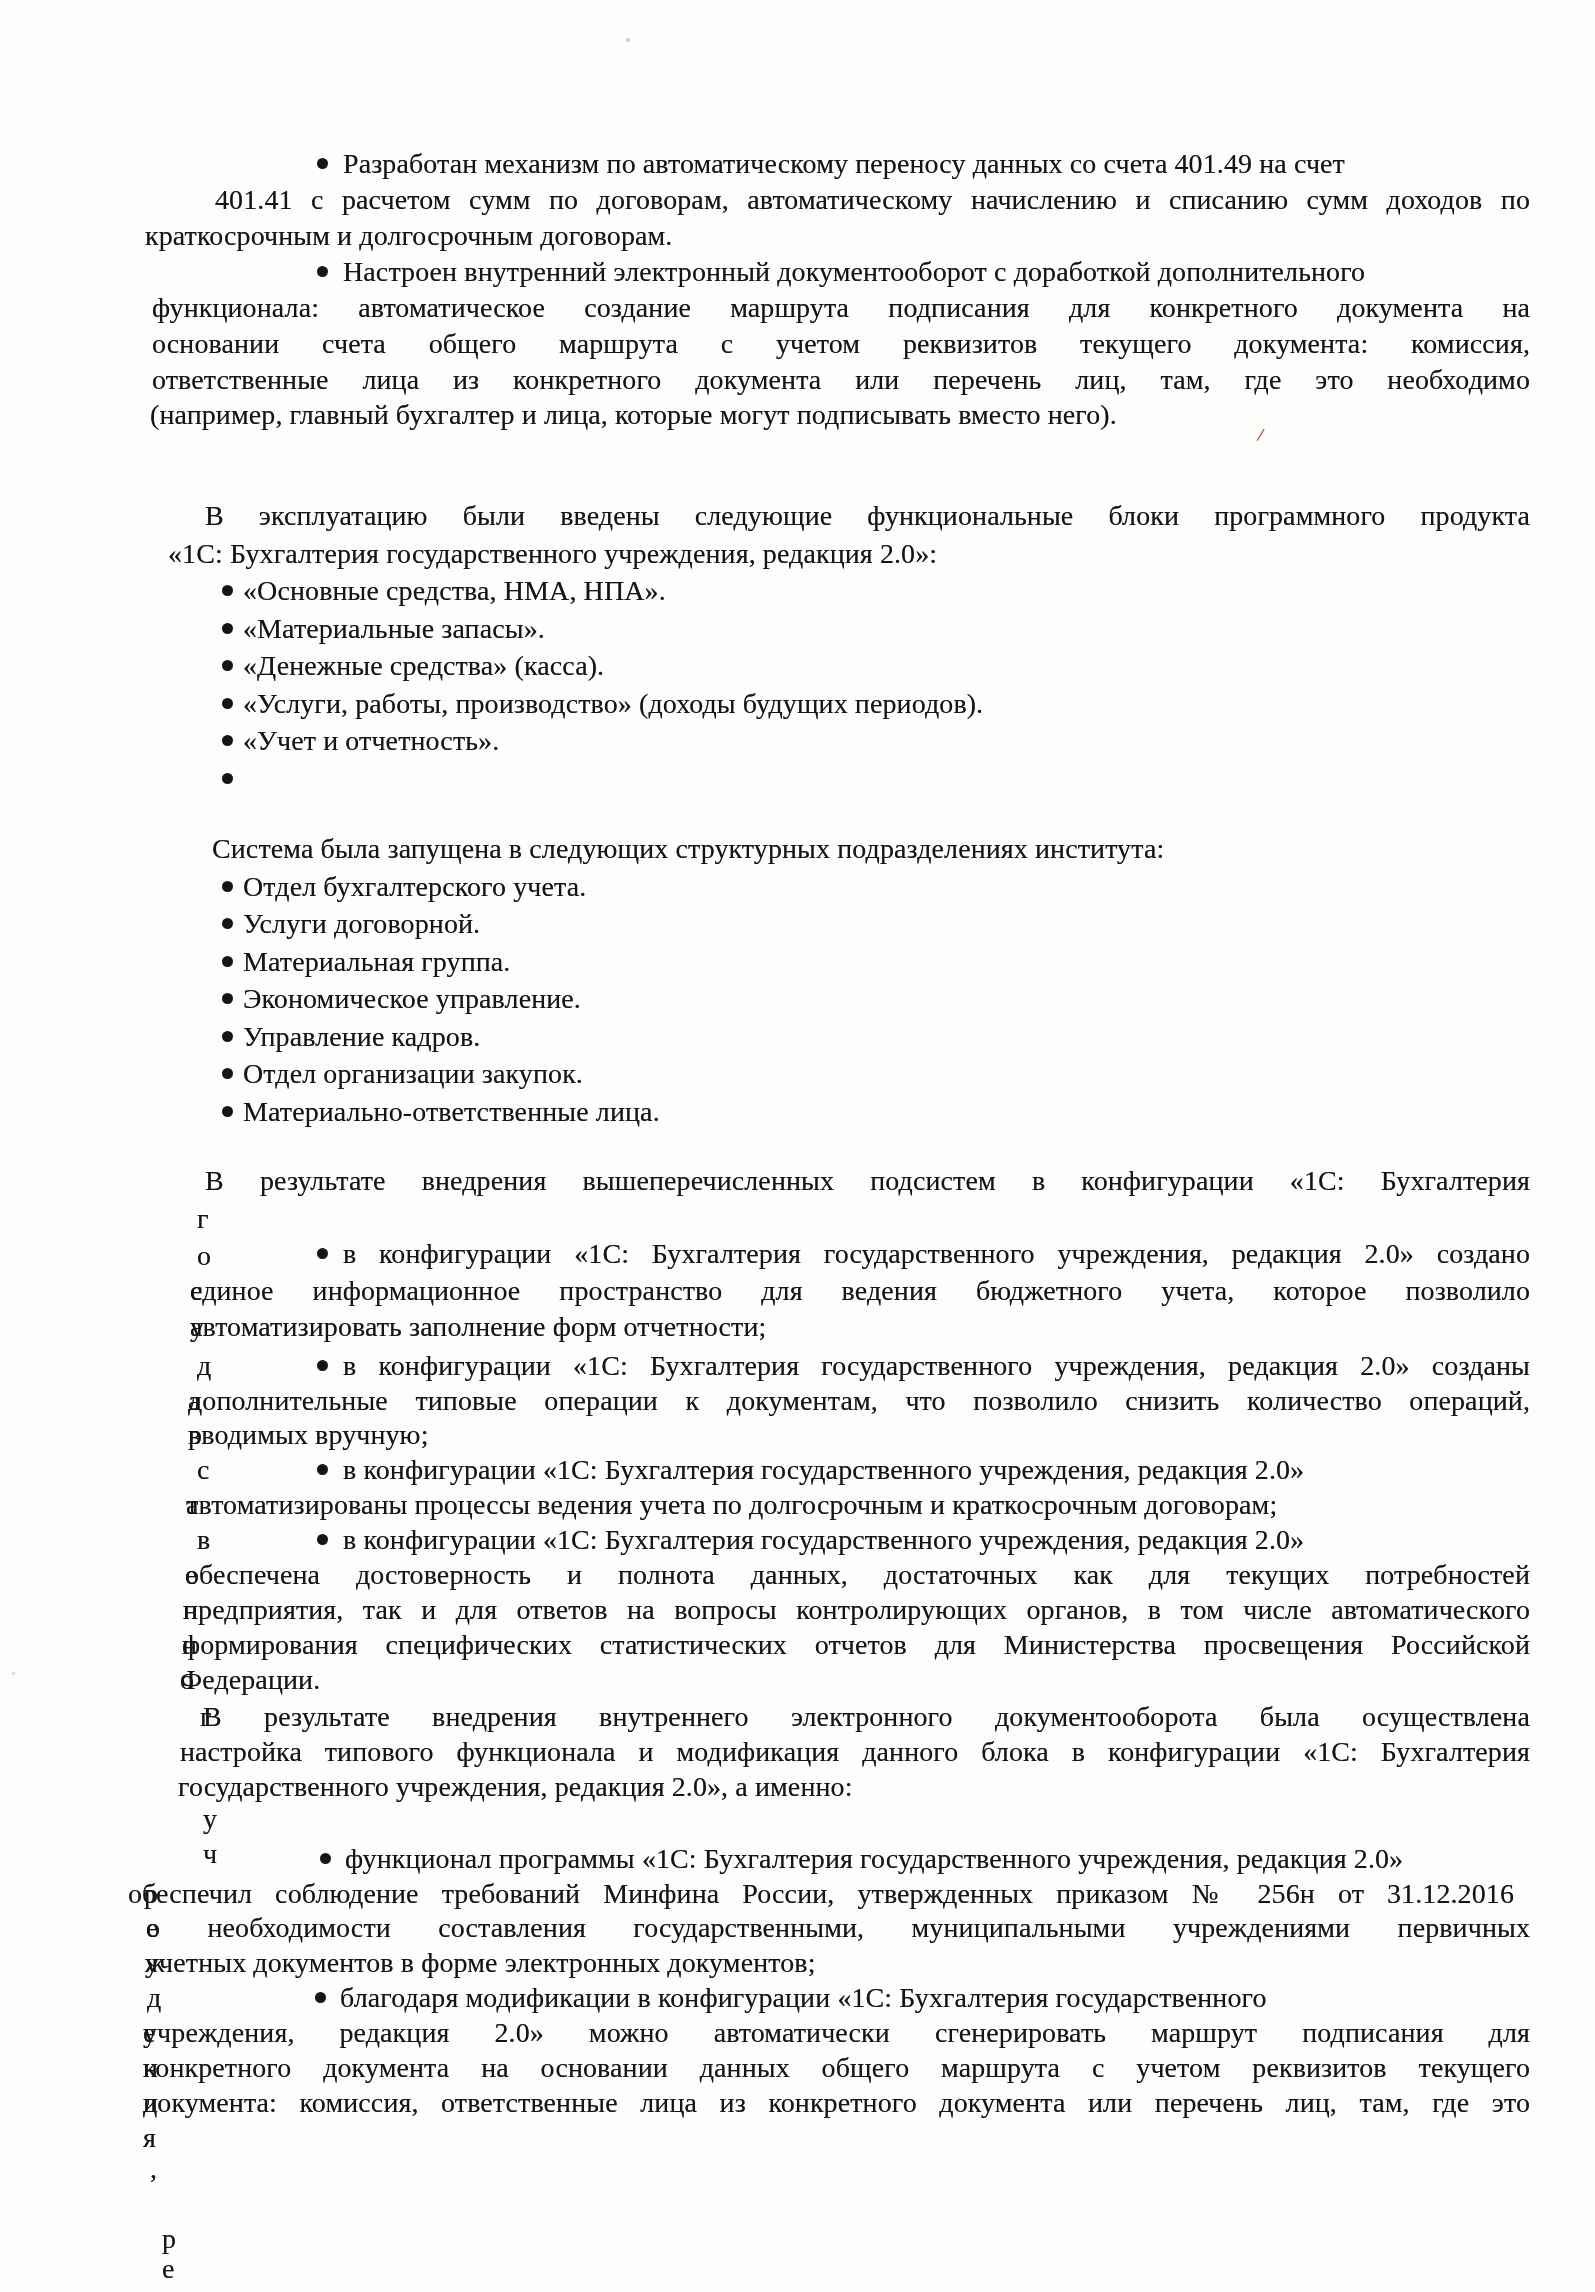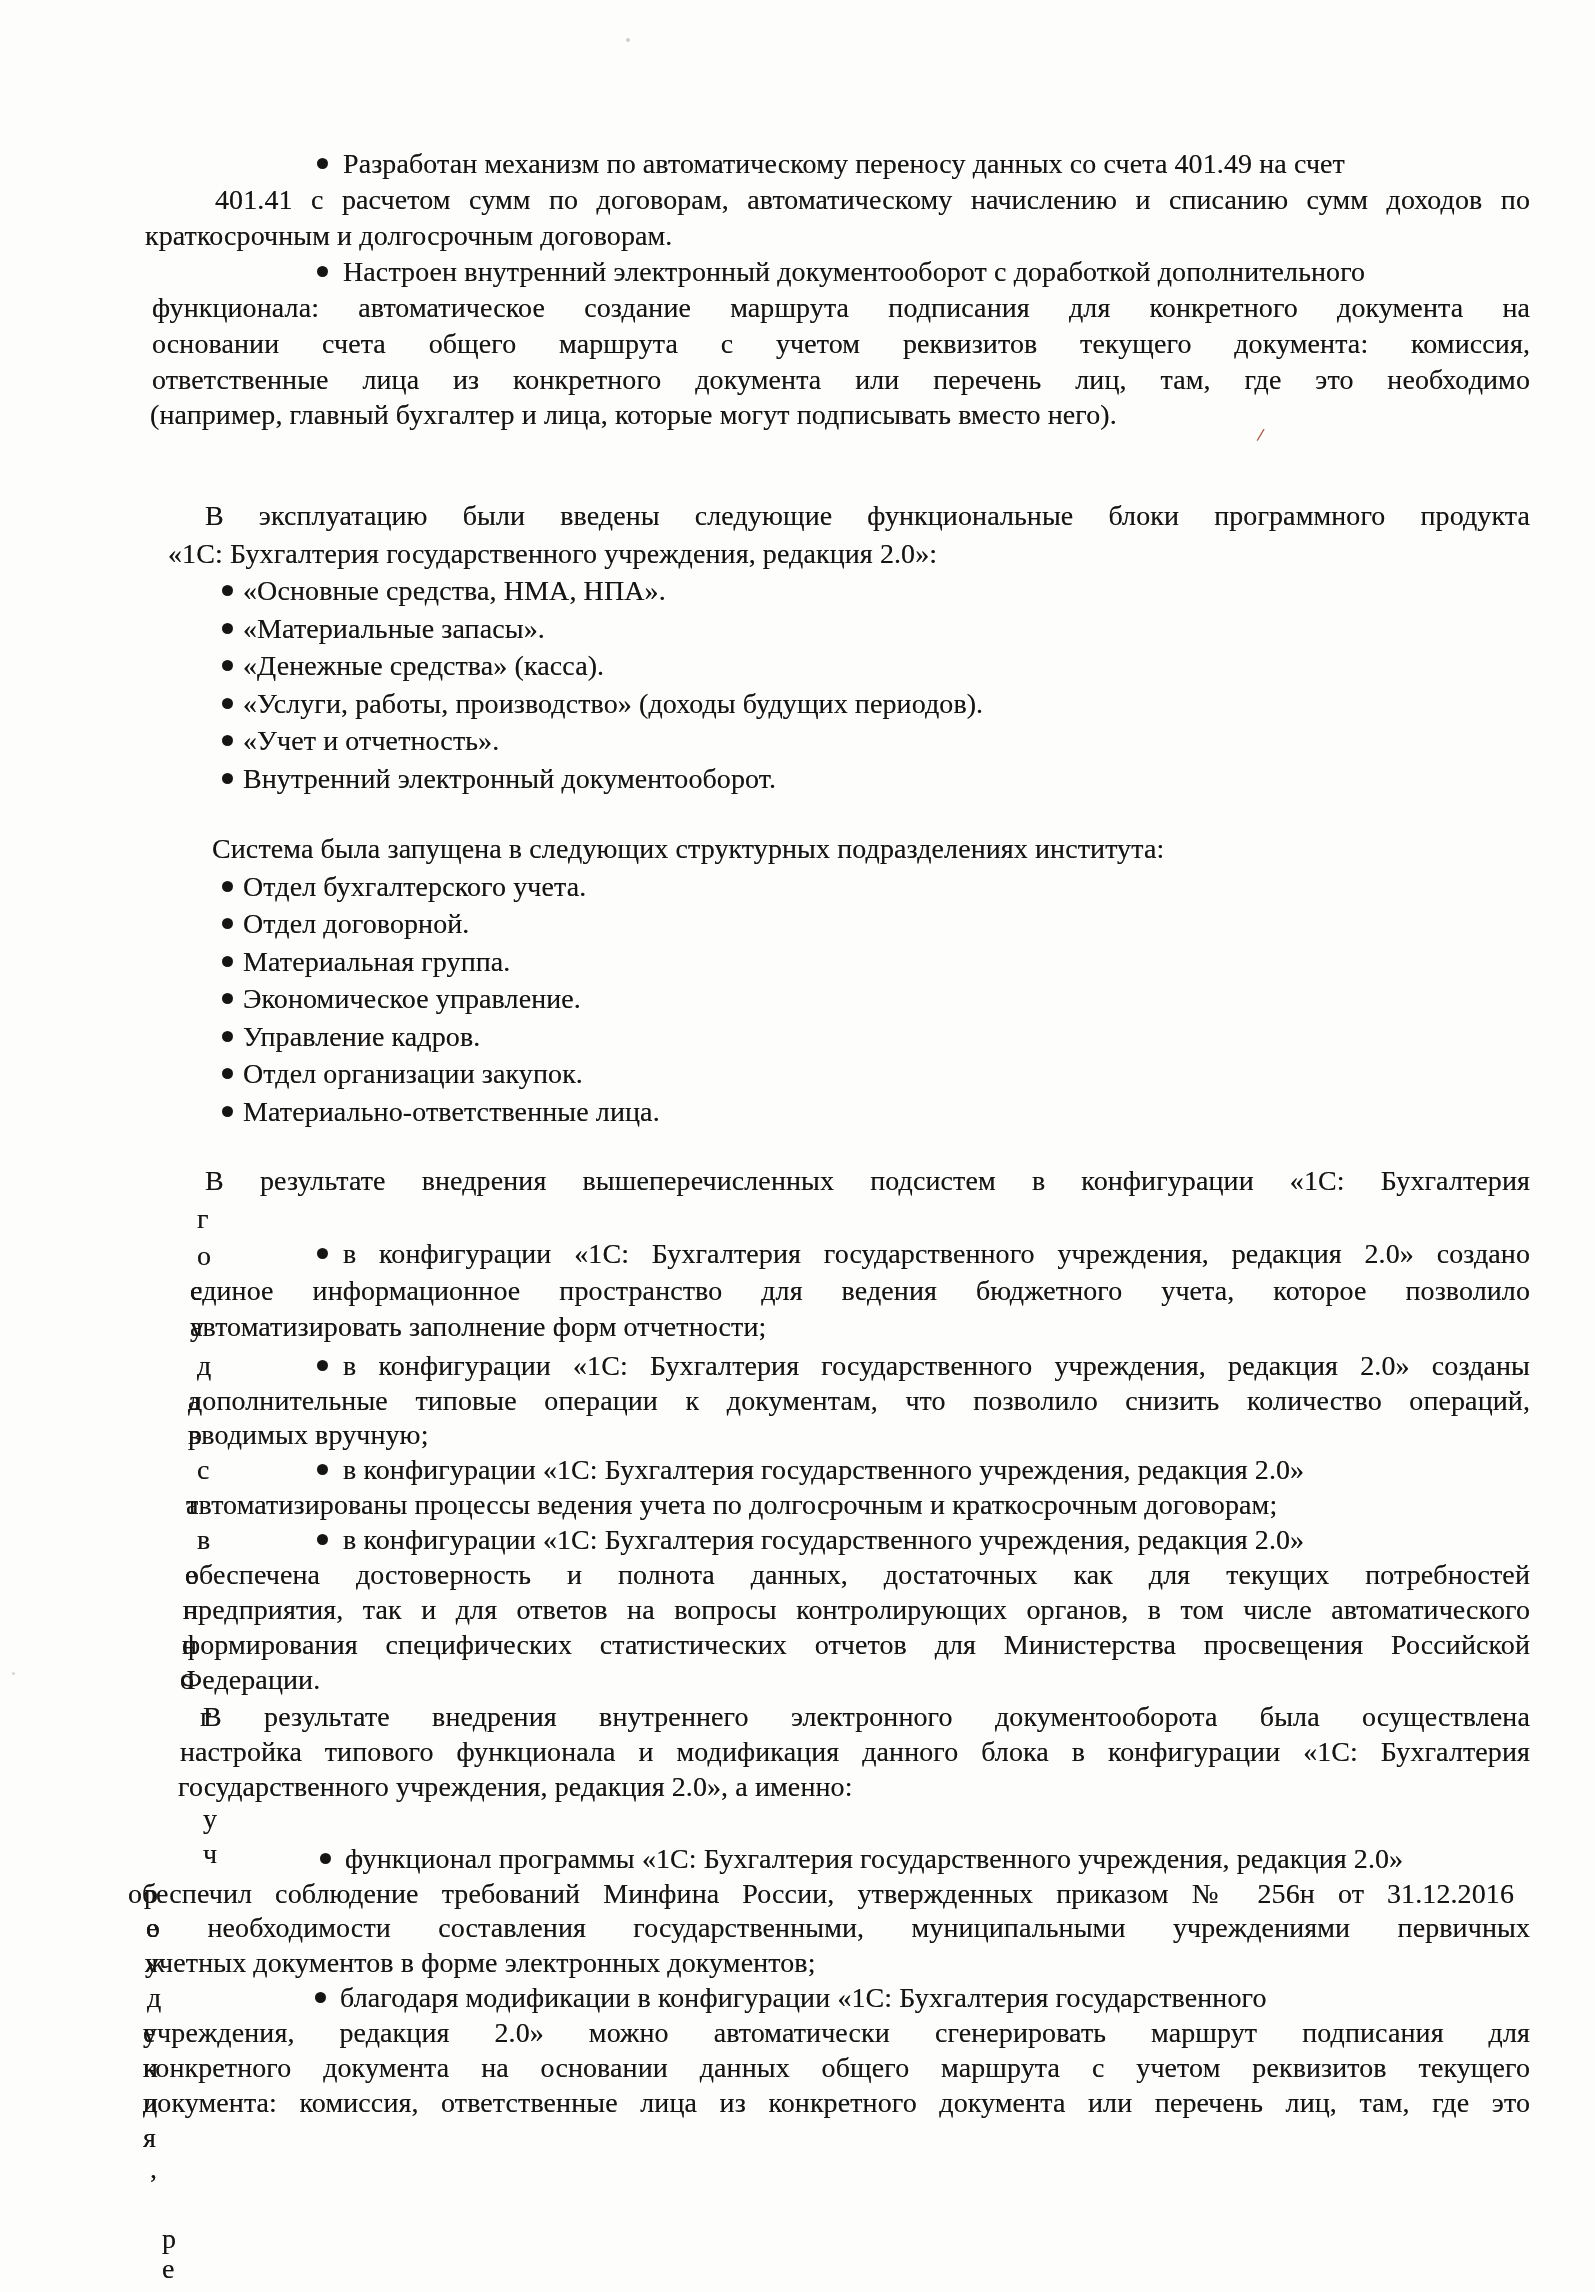--- a/index.html
+++ b/index.html
@@ -70,24 +70,24 @@
     <div class="line justify" style="left: 152px; top: 326px; width: 1378px;"><span class="txt">основании счета общего маршрута с учетом реквизитов текущего документа: комиссия,</span></div>
     <div class="line justify" style="left: 152px; top: 362px; width: 1378px;"><span class="txt">ответственные лица из конкретного документа или перечень лиц, там, где это необходимо</span></div>
     <div class="line" style="left: 150px; top: 397px;"><span class="txt">(например, главный бухгалтер и лица, которые могут подписывать вместо него).</span></div>
     <div class="line justify" style="left: 205px; top: 498px; width: 1325px;"><span class="txt">В эксплуатацию были введены следующие функциональные блоки программного продукта</span></div>
     <div class="line" style="left: 168px; top: 536px;"><span class="txt">«1С: Бухгалтерия государственного учреждения, редакция 2.0»:</span></div>
     <div class="line" style="left: 222px; top: 573px;"><span class="bullet-dot" style="margin-right: 10px;"></span><span class="txt">«Основные средства, НМА, НПА».</span></div>
     <div class="line" style="left: 222px; top: 611px;"><span class="bullet-dot" style="margin-right: 10px;"></span><span class="txt">«Материальные запасы».</span></div>
     <div class="line" style="left: 222px; top: 648px;"><span class="bullet-dot" style="margin-right: 10px;"></span><span class="txt">«Денежные средства» (касса).</span></div>
     <div class="line" style="left: 222px; top: 686px;"><span class="bullet-dot" style="margin-right: 10px;"></span><span class="txt">«Услуги, работы, производство» (доходы будущих периодов).</span></div>
     <div class="line" style="left: 222px; top: 723px;"><span class="bullet-dot" style="margin-right: 10px;"></span><span class="txt">«Учет и отчетность».</span></div>
-    <div class="line" style="left: 222px; top: 761px;"><span class="bullet-dot" style="margin-right: 10px;"></span><span class="txt">Внутренний электронный документооборот.</span></div>
+    <div class="line" style="left: 222px; top: 761px;"><span class="bullet-dot" style="margin-right: 10px;"></span></div>
     <div class="line" style="left: 212px; top: 831px;"><span class="txt">Система была запущена в следующих структурных подразделениях института:</span></div>
     <div class="line" style="left: 222px; top: 869px;"><span class="bullet-dot" style="margin-right: 10px;"></span><span class="txt">Отдел бухгалтерского учета.</span></div>
-    <div class="line" style="left: 222px; top: 906px;"><span class="bullet-dot" style="margin-right: 10px;"></span><span class="txt">Отдел договорной.</span></div>
+    <div class="line" style="left: 222px; top: 906px;"><span class="bullet-dot" style="margin-right: 10px;"></span><span class="txt">Услуги договорной.</span></div>
     <div class="line" style="left: 222px; top: 944px;"><span class="bullet-dot" style="margin-right: 10px;"></span><span class="txt">Материальная группа.</span></div>
     <div class="line" style="left: 222px; top: 981px;"><span class="bullet-dot" style="margin-right: 10px;"></span><span class="txt">Экономическое управление.</span></div>
     <div class="line" style="left: 222px; top: 1019px;"><span class="bullet-dot" style="margin-right: 10px;"></span><span class="txt">Управление кадров.</span></div>
     <div class="line" style="left: 222px; top: 1056px;"><span class="bullet-dot" style="margin-right: 10px;"></span><span class="txt">Отдел организации закупок.</span></div>
     <div class="line" style="left: 222px; top: 1094px;"><span class="bullet-dot" style="margin-right: 10px;"></span><span class="txt">Материально-ответственные лица.</span></div>
     <div class="line justify" style="left: 205px; top: 1163px; width: 1325px;"><span class="txt">В результате внедрения вышеперечисленных подсистем в конфигурации «1С: Бухгалтерия</span></div>
     <div class="line justify" style="left: 317px; top: 1236px; width: 1213px;"><span class="bullet-dot" style="margin-right: 15px;"></span><span class="txt">в конфигурации «1С: Бухгалтерия государственного учреждения, редакция 2.0» создано</span></div>
     <div class="line justify" style="left: 190px; top: 1273px; width: 1340px;"><span class="txt">единое информационное пространство для ведения бюджетного учета, которое позволило</span></div>
     <div class="line" style="left: 190px; top: 1309px;"><span class="txt">автоматизировать заполнение форм отчетности;</span></div>
     <div class="line justify" style="left: 317px; top: 1348px; width: 1213px;"><span class="bullet-dot" style="margin-right: 15px;"></span><span class="txt">в конфигурации «1С: Бухгалтерия государственного учреждения, редакция 2.0» созданы</span></div>

